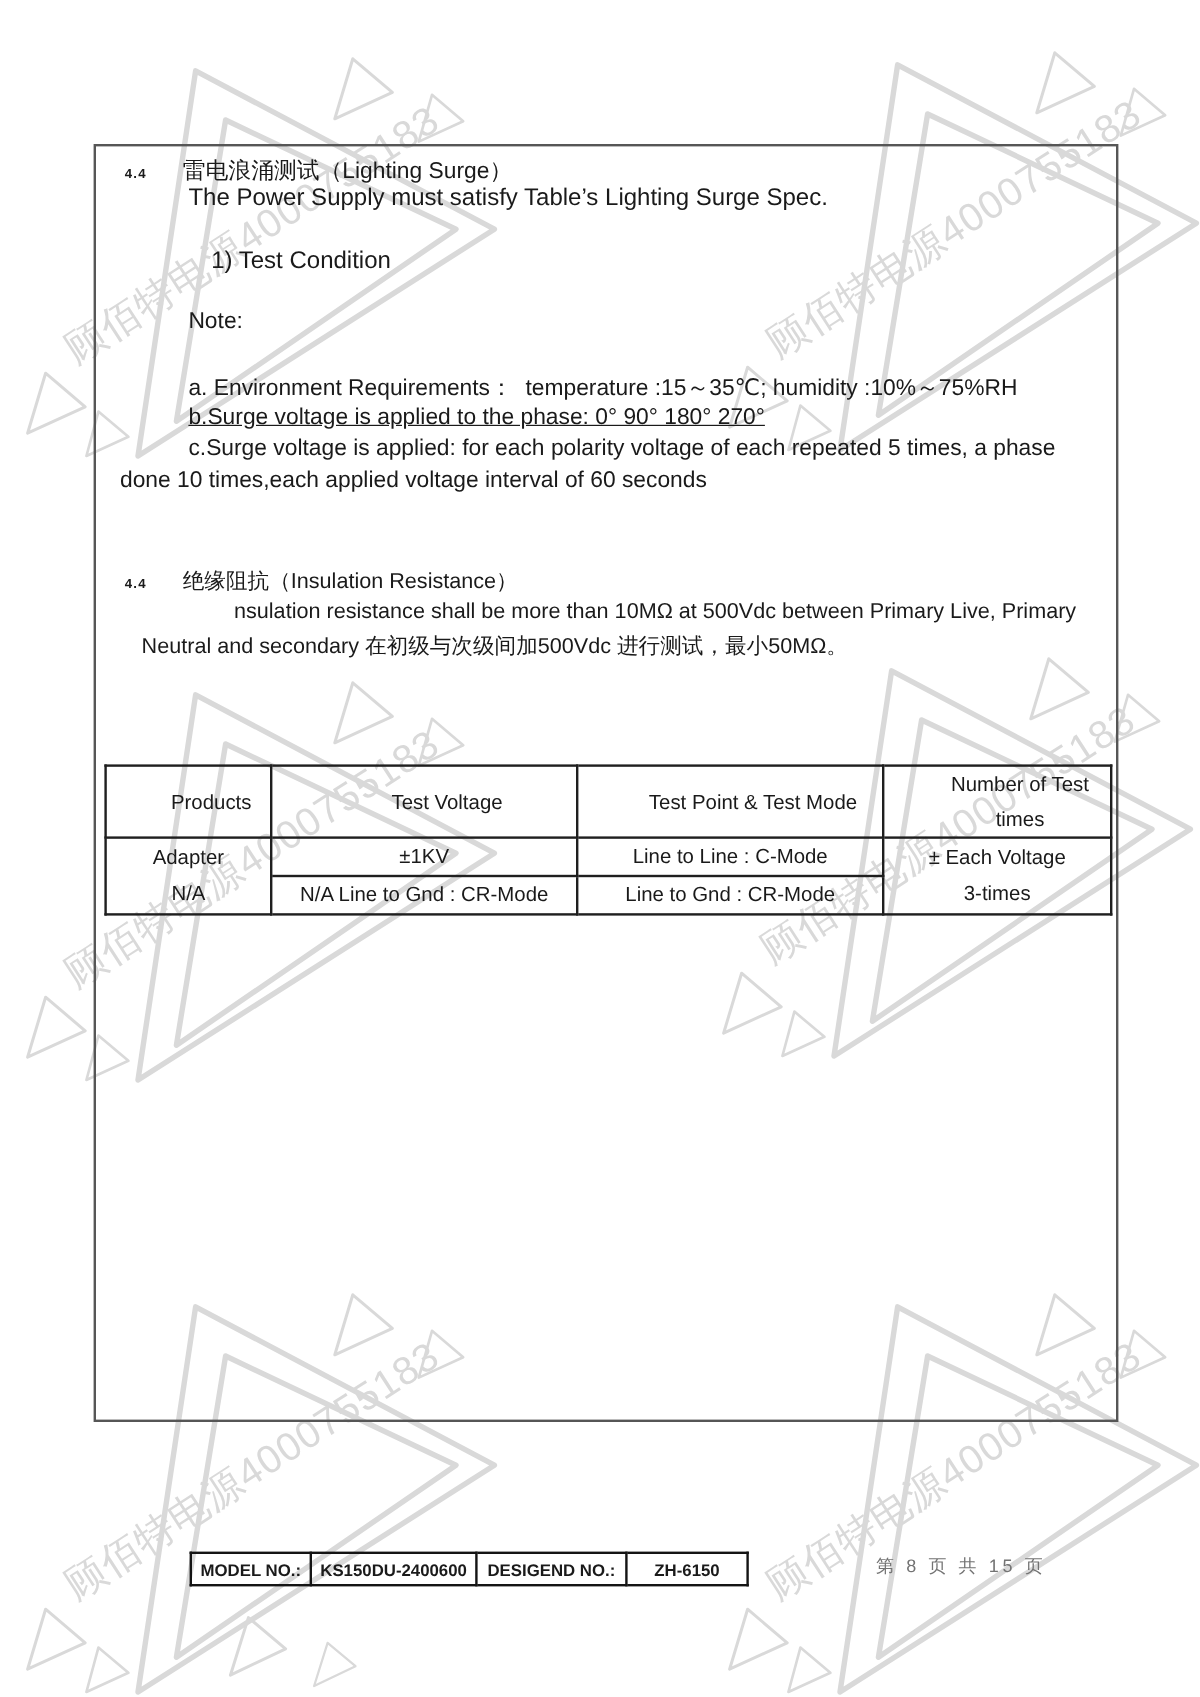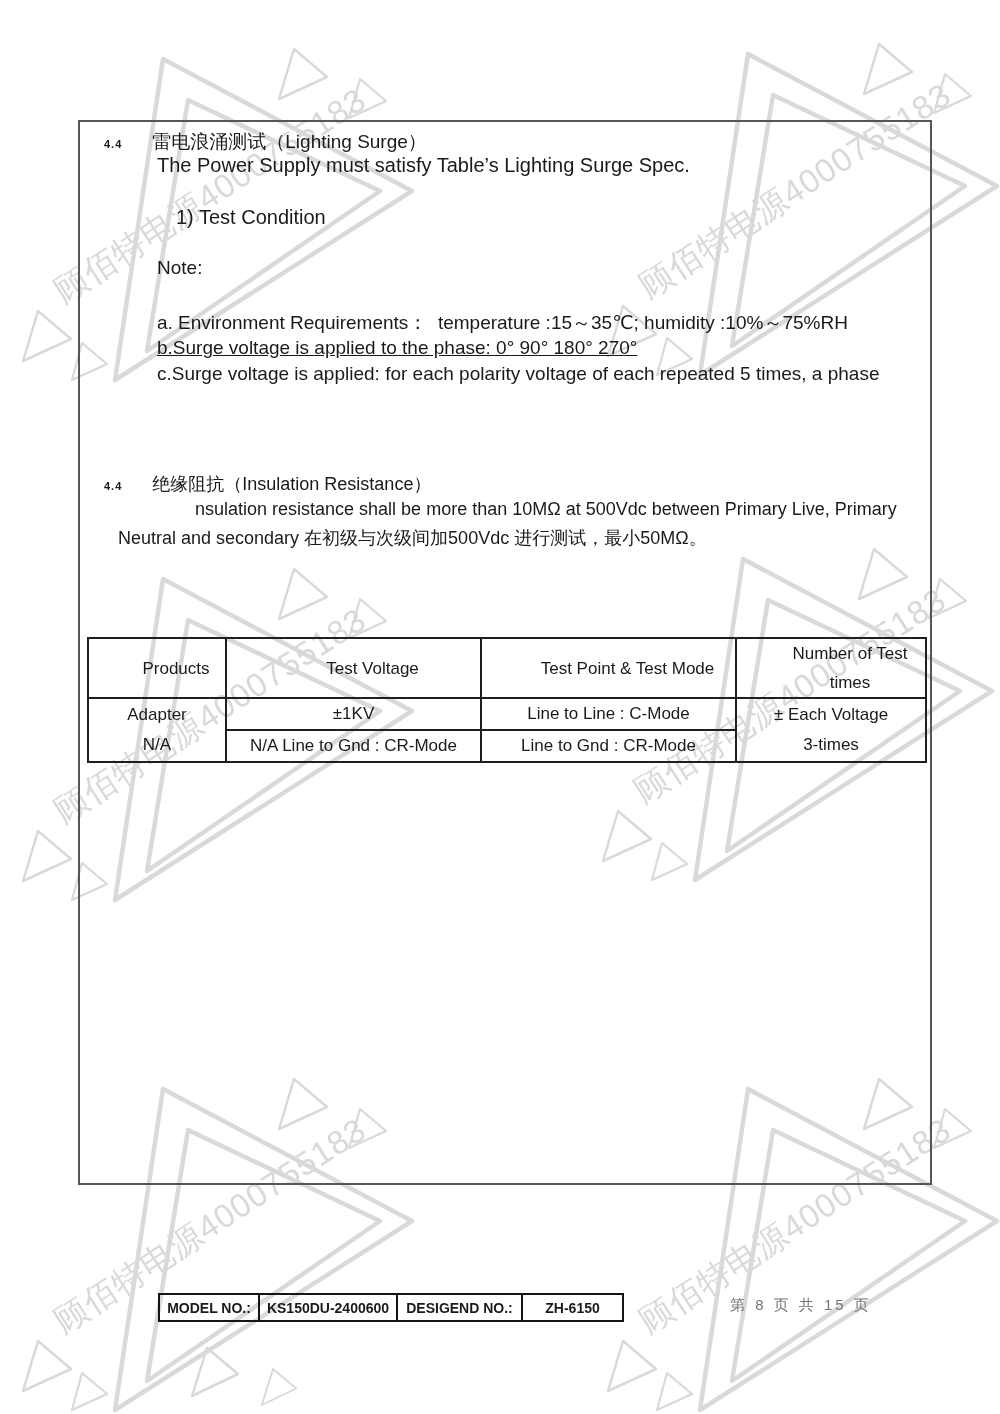--- a/index.html
+++ b/index.html
@@ -81,20 +81,21 @@
   <div class="abs sec-head" style="left:104px; top:129px;">
     <span class="sec-num">4.4</span>
     <span class="sec-title">雷电浪涌测试（Lighting Surge）</span>
   </div>
   <div class="abs body-text" style="left:145px; top:154px; font-size:20px;">The Power Supply must satisfy Table’s Lighting Surge Spec.</div>
   <div class="abs body-text" style="left:164px; top:206px; font-size:20px;">1) Test Condition</div>
   <div class="abs body-text" style="left:145px; top:257px;">Note:</div>
   <div class="abs body-text" style="left:145px; top:310px;">a. Environment Requirements：  temperature :15～35℃; humidity :10%～75%RH</div>
   <div class="abs body-text" style="left:145px; top:337px;text-decoration:underline;">b.Surge voltage is applied to the phase: 0° 90° 180° 270°</div>
   <div class="abs body-text" style="left:145px; top:363px;">c.Surge voltage is applied: for each polarity voltage of each repeated 5 times, a phase</div>
+  <div class="abs body-text" style="left:88px; top:390px;">done 10 times,each applied voltage interval of 60 seconds</div>
 
   <div class="abs sec-head" style="left:104px; top:472px;">
     <span class="sec-num">4.4</span>
     <span class="sec-title" style="font-size:18px;">绝缘阻抗（Insulation Resistance）</span>
   </div>
   <div class="abs ins-text" style="left:195px; top:499px;">nsulation resistance shall be more than 10MΩ at 500Vdc between Primary Live, Primary</div>
   <div class="abs ins-text" style="left:118px; top:526px;">Neutral and secondary 在初级与次级间加500Vdc 进行测试，最小50MΩ。</div>
 
   <table class="spec-table">
     <colgroup>

